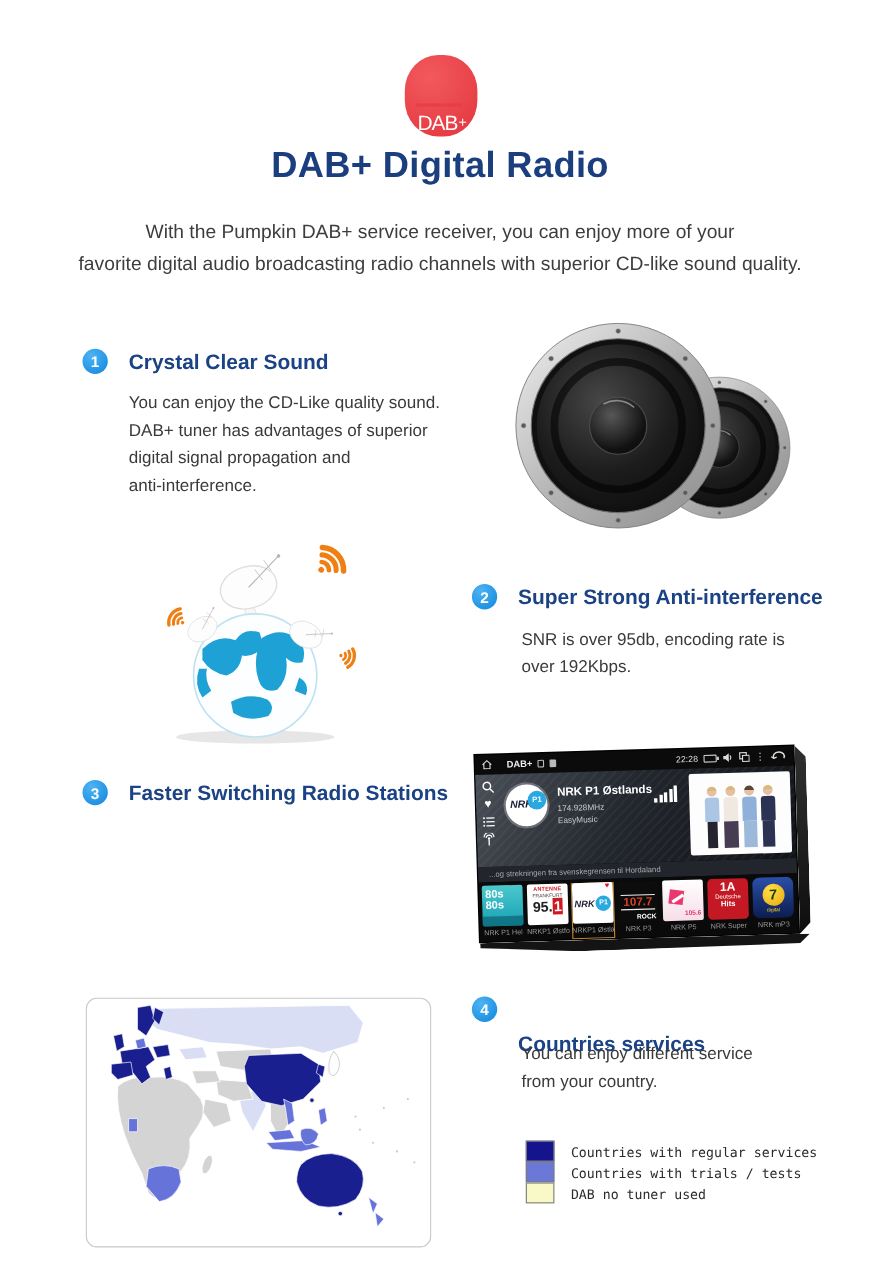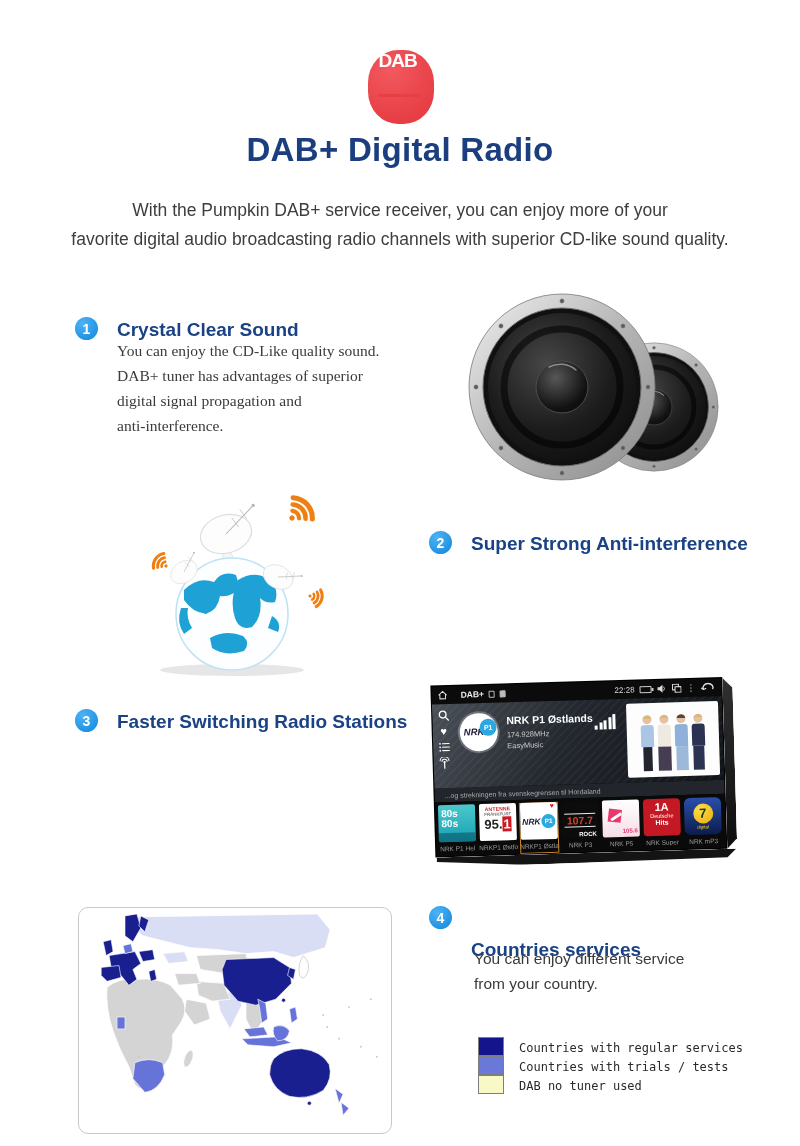--- a/index.html
+++ b/index.html
@@ -7,22 +7,22 @@
   .page {
     position:relative; width:800px; height:1146px; margin:0 auto;
     background:#fff; overflow:hidden;
     font-family:"Liberation Sans", sans-serif; color:#3a3a3a;
   }
   
   .dab-logo {
     position:absolute; left:368px; top:50px; width:66px; height:74px;
     background:radial-gradient(circle at 35% 28%, #f2595e, #e63e44 75%);
     border-radius:46% / 44%;
-    display:flex; align-items:flex-start; justify-content:center;
-    color:#fff; font-weight:bold; font-size:19px; letter-spacing:-1px;
+    display:flex; align-items:flex-end; justify-content:center;
+    color:#fff; font-weight:normal; font-size:19px; letter-spacing:-1px;
   }
   .dab-logo .plus { font-size:13px; vertical-align:top; position:relative; top:-6px; left:1px; }
   .dab-logo .slice {
     position:absolute; left:10px; right:14px; top:44px; height:2.5px;
     background:rgba(232,62,68,.95);
   }
   .page-title {
     position:absolute; left:0; right:0; top:131px; text-align:center;
     font-size:33px; font-weight:bold; color:#1a3e7e; letter-spacing:.3px;
   }
@@ -32,21 +32,21 @@
   }
   
   .badge {
     position:absolute; width:23px; height:23px; border-radius:50%;
     background:radial-gradient(circle at 35% 28%, #4db3f4, #0f86dc);
     color:#fff; font-size:14px; font-weight:bold;
     display:flex; align-items:center; justify-content:center;
   }
   .feat-h { position:absolute; font-size:19px; font-weight:bold; color:#1a4284; }
   .feat-b { position:absolute; font-size:15.5px; line-height:25px; color:#3a3a3a; white-space:pre-line; }
-  .b1 { left:75px; top:317px; }  .h1 { left:117px; top:319px; }  .t1 { left:117px; top:338px;font-family:Liberation Serif, serif; }
+  .b1 { left:75px; top:317px; }  .h1 { left:117px; top:319px; }  .t1 { left:117px; top:354px; }
   .b2 { left:429px; top:531px; } .h2 { left:471px; top:533px; }  .t2 { left:474px; top:569px; }
   .b3 { left:75px; top:709px; }  .h3 { left:117px; top:711px; }  .t3 { left:117px; top:743px; }
   .b4 { left:429px; top:906px; } .h4 { left:471px; top:908px;margin-top:31px; }  .t4 { left:474px; top:946px; }
   
   .speakers { position:absolute; left:458px; top:290px; }
   .globe    { position:absolute; left:126px; top:480px; }
   
   .device { position:absolute; left:433px; top:681px; width:304px; height:184px; transform:rotate(-1.7deg); }
   .device-front { position:absolute; left:0; top:0; width:292px; height:172px; background:#000; padding:1px; }
   .device-side { position:absolute; left:292px; top:1px; width:10px; height:171px;
@@ -160,20 +160,22 @@
 
   <div class="badge b1">1</div>
   <div class="feat-h h1">Crystal Clear Sound</div>
   <div class="feat-b t1">You can enjoy the CD-Like quality sound.
 DAB+ tuner has advantages of superior
 digital signal propagation and
 anti-interference.</div>
 
   <div class="badge b2">2</div>
   <div class="feat-h h2">Super Strong Anti-interference</div>
+  <div class="feat-b t2">SNR is over 95db, encoding rate is
+over 192Kbps.</div>
 
   <div class="badge b3">3</div>
   <div class="feat-h h3">Faster Switching Radio Stations</div>
 
   <div class="badge b4">4</div>
   <div class="feat-h h4">Countries services</div>
   <div class="feat-b t4">You can enjoy different service
 from your country.</div>
 
   <svg class="speakers" width="276" height="196" viewBox="0 0 276 196">

